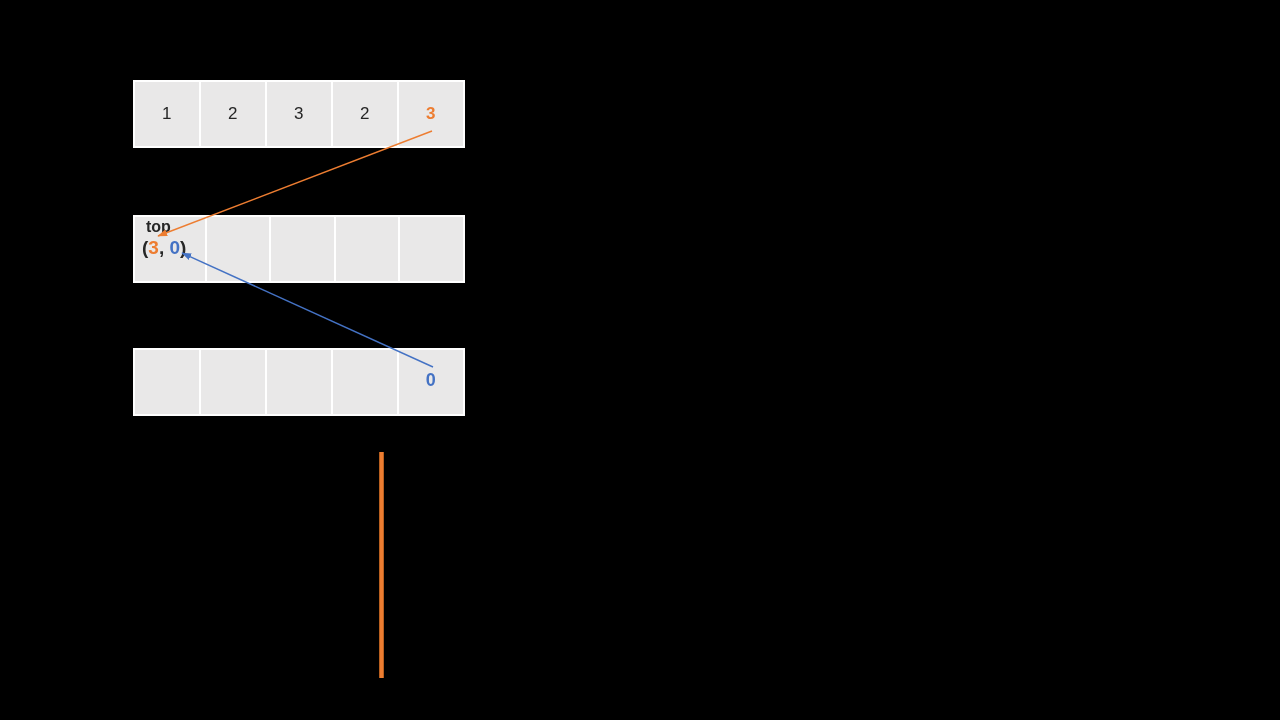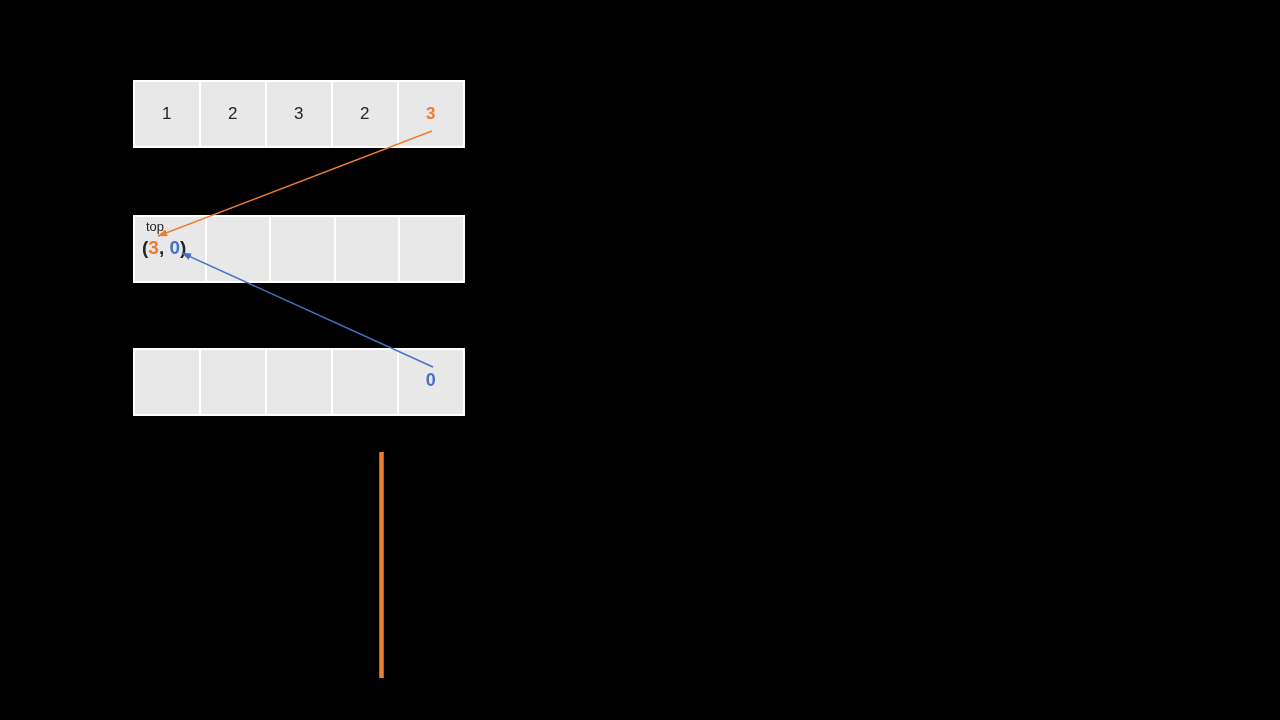--- a/index.html
+++ b/index.html
@@ -58,22 +58,22 @@
   .array-output .cell .digit { position: relative; top: -2px; }
   
   .cell.stack-head {
     flex-direction: column;
     align-items: flex-start;
     justify-content: flex-start;
     padding: 3px 0 0 7px;
     box-sizing: border-box;
   }
   .top-label {
-    font-size: 13px;
-    font-weight: 400;
+    font-size: 16px;
+    font-weight: 700;
     color: var(--digit, #262626);
     margin-left: 4px;
     line-height: 13px;
   }
   .tuple {
     font-size: 19px;
     font-weight: 700;
     color: var(--digit, #262626);
     line-height: 24px;
     margin-top: 3px;

